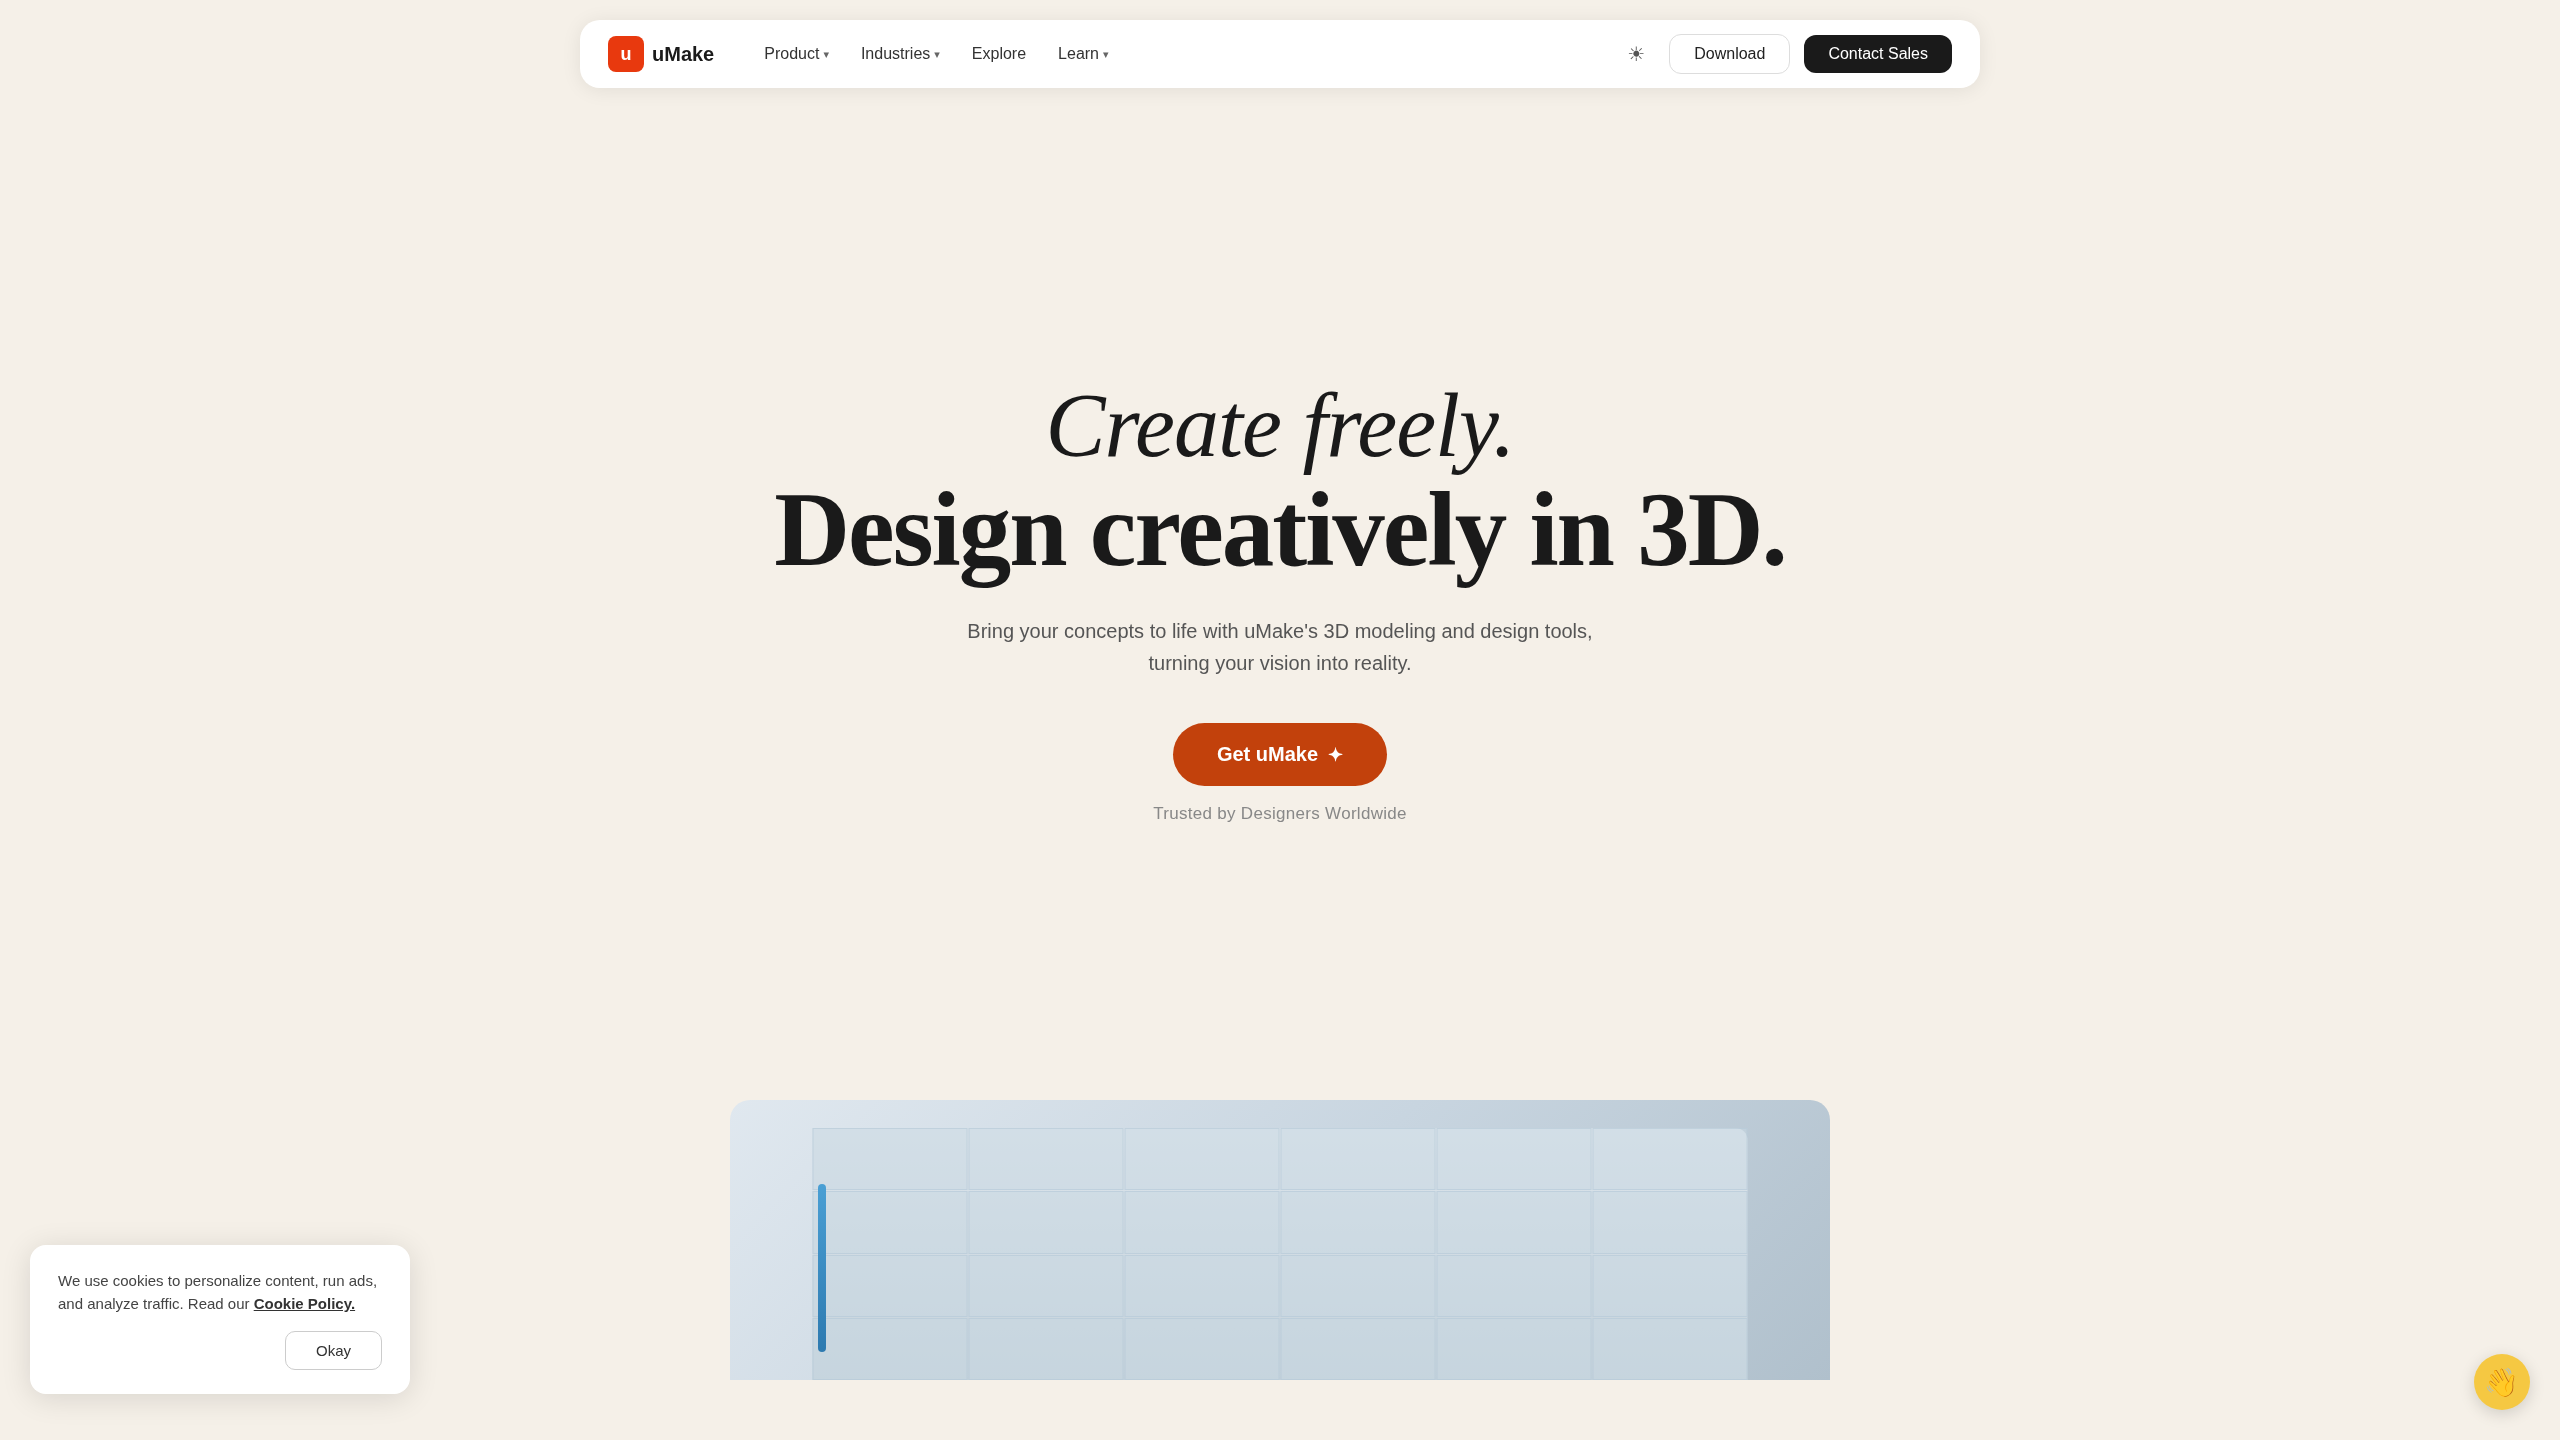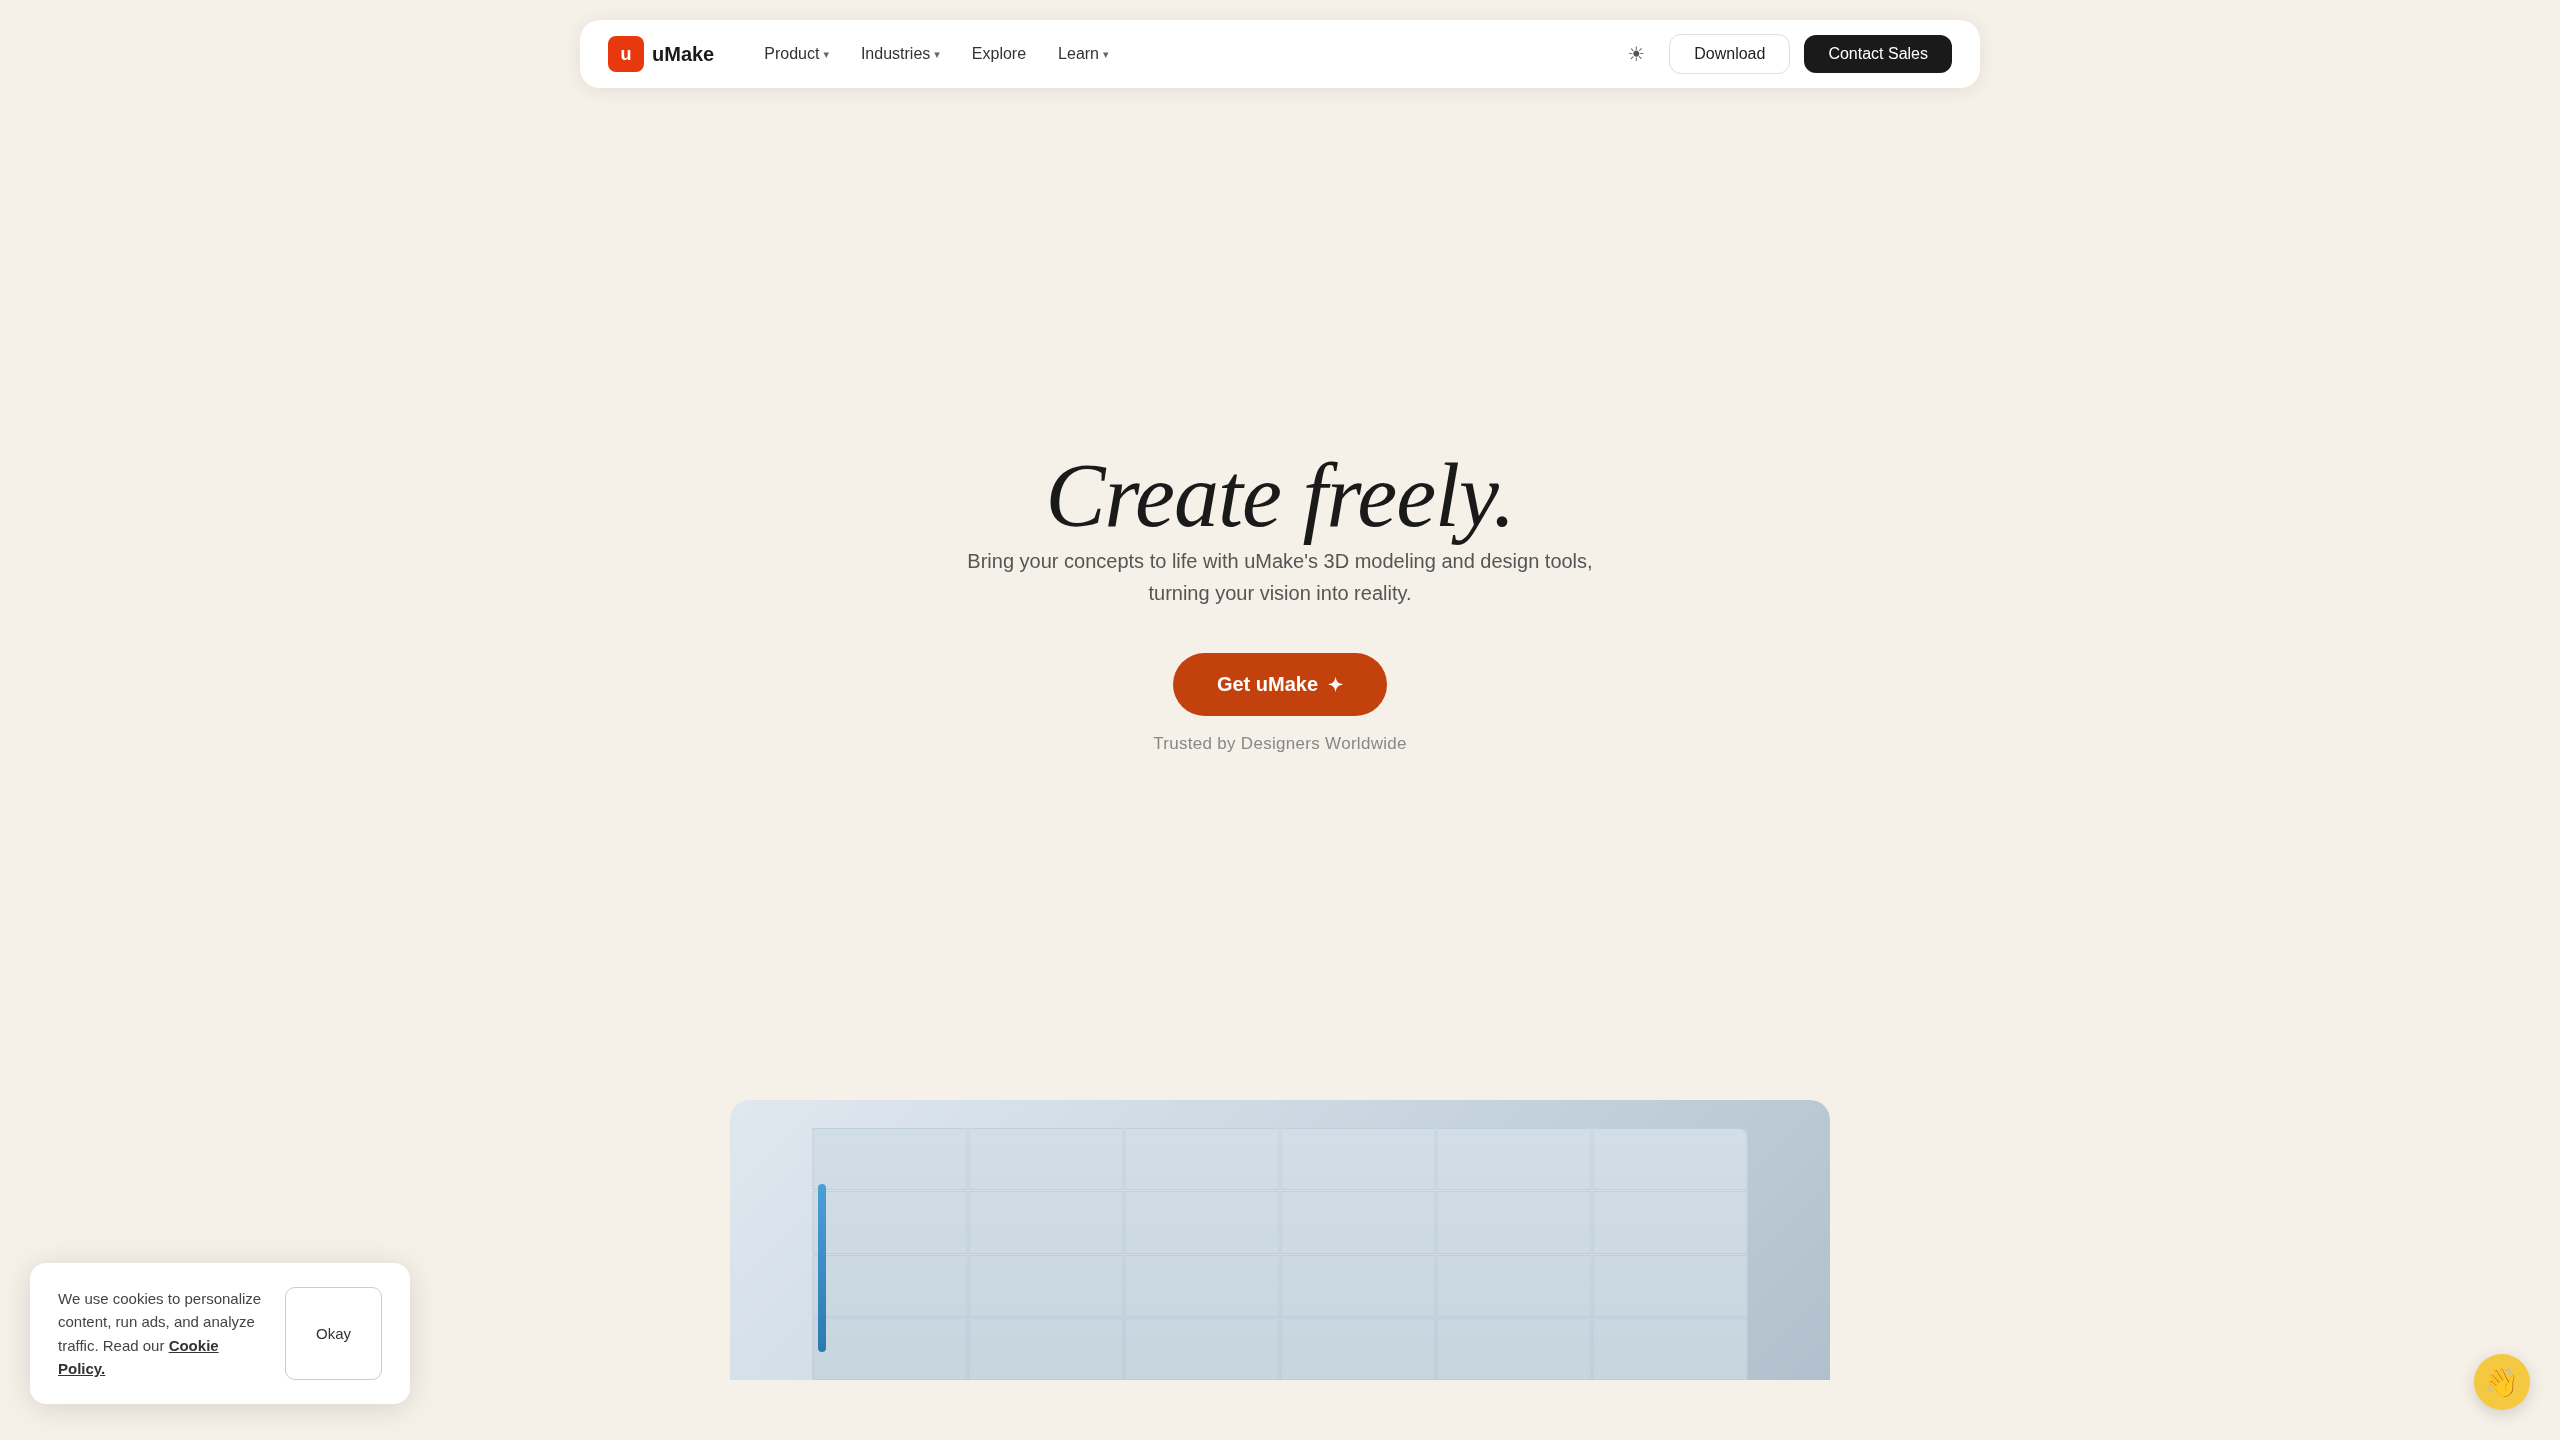--- a/index.html
+++ b/index.html
@@ -239,30 +239,30 @@
       bottom: 10%;
       width: 8px;
       height: 60%;
       background: linear-gradient(180deg, #4a9fd4 0%, #2d7ab0 100%);
       border-radius: 4px;
     }
 
     
     .cookie-banner {
       position: fixed;
-      bottom: 36px;
+      bottom: 46px;
       left: 30px;
       background: white;
       border-radius: 16px;
       padding: 24px 28px;
       max-width: 380px;
       box-shadow: 0 4px 30px rgba(0,0,0,0.12);
       z-index: 200;
       display: flex;
-      flex-direction: row;
+      flex-direction: column;
       gap: 16px;
     }
 
     .cookie-text {
       font-size: 15px;
       color: #444;
       line-height: 1.55;
     }
 
     .cookie-link {
@@ -341,20 +341,21 @@
     <button class="theme-toggle">
       <span>☀</span>
     </button>
     <button class="btn-download">Download</button>
     <button class="btn-contact">Contact Sales</button>
   </div>
 </nav>
 
 <section class="hero">
   <h1 class="hero-title-italic">Create freely.</h1>
+  <h1 class="hero-title-main">Design creatively in 3D.</h1>
   <p class="hero-subtitle">Bring your concepts to life with uMake's 3D modeling and design tools, turning your vision into reality.</p>
   <button class="btn-get-umake">
     <span>Get uMake</span>
     <span style="font-size:18px;">✦</span>
   </button>
   <p class="trusted-text">Trusted by Designers Worldwide</p>
 </section>
 
 <div class="product-preview">
   <div class="preview-container">

